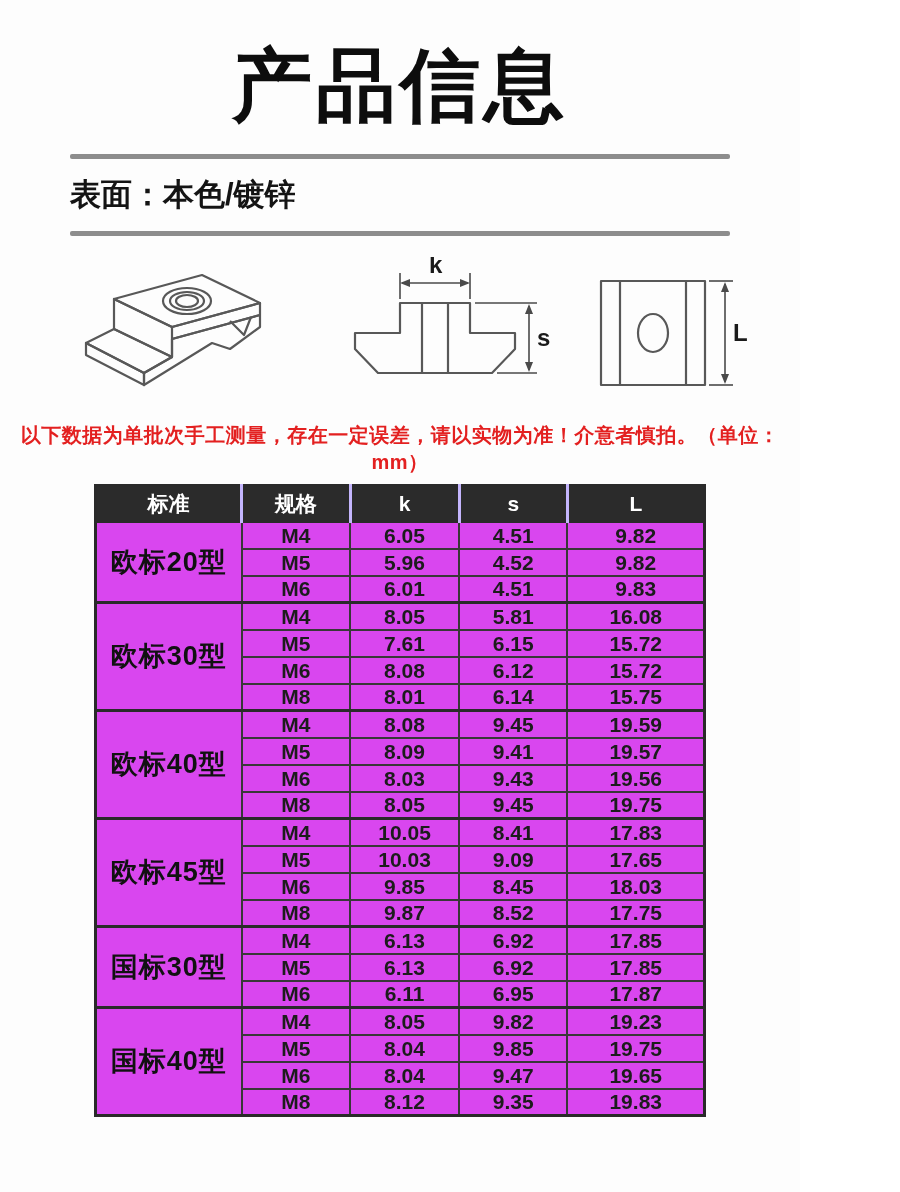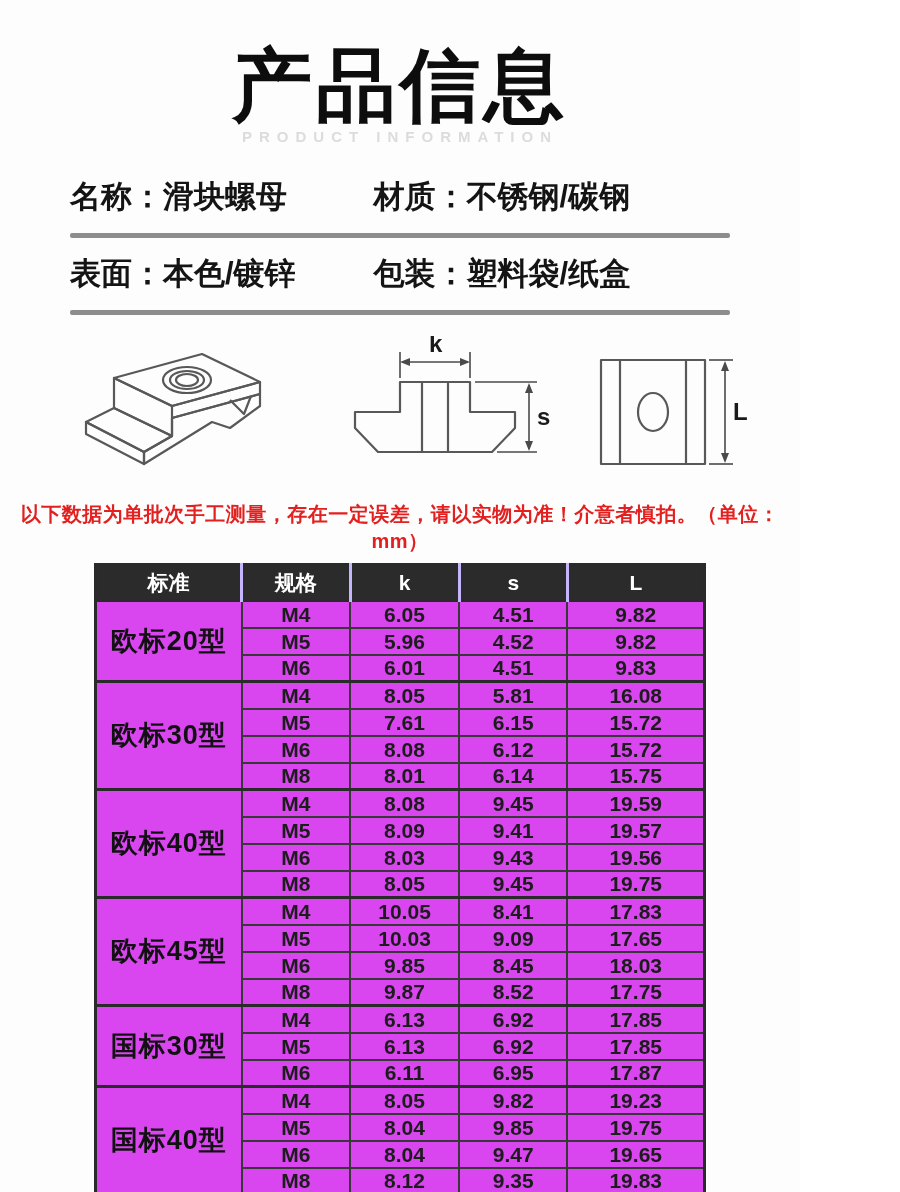--- a/index.html
+++ b/index.html
@@ -44,32 +44,26 @@
   td.std-cell { font-size:27px; font-weight:800; color:#111; letter-spacing:1px; }
   tr.section-start td { border-top:3px solid #2a2a2a;text-align:center; }
 </style>
 </head>
 <body>
 
 <div class="page">
 
   <div class="hdr">
     <h1>产品信息</h1>
-    <div class="sub">PRODUCT INFORMATION</div>
   </div>
 
   <div class="specs">
-    <div class="spec-row">
-      <div class="spec"><span>名称：</span><span>滑块螺母</span></div>
-      <div class="spec"><span>材质：</span><span>不锈钢/碳钢</span></div>
-    </div>
     <div class="divider"></div>
     <div class="spec-row">
       <div class="spec"><span>表面：</span><span>本色/镀锌</span></div>
-      <div class="spec"><span>包装：</span><span>塑料袋/纸盒</span></div>
     </div>
     <div class="divider"></div>
   </div>
 
   <div class="drawings">
 
     <svg width="260" height="155" viewBox="0 0 260 155">
       <path class="dwg-line" d="M62,42 L150,18 L208,46 L120,70 Z"></path>
       <ellipse class="dwg-line" cx="135" cy="44" rx="24" ry="13"></ellipse>
       <ellipse class="dwg-line" cx="135" cy="44" rx="17" ry="9"></ellipse>

